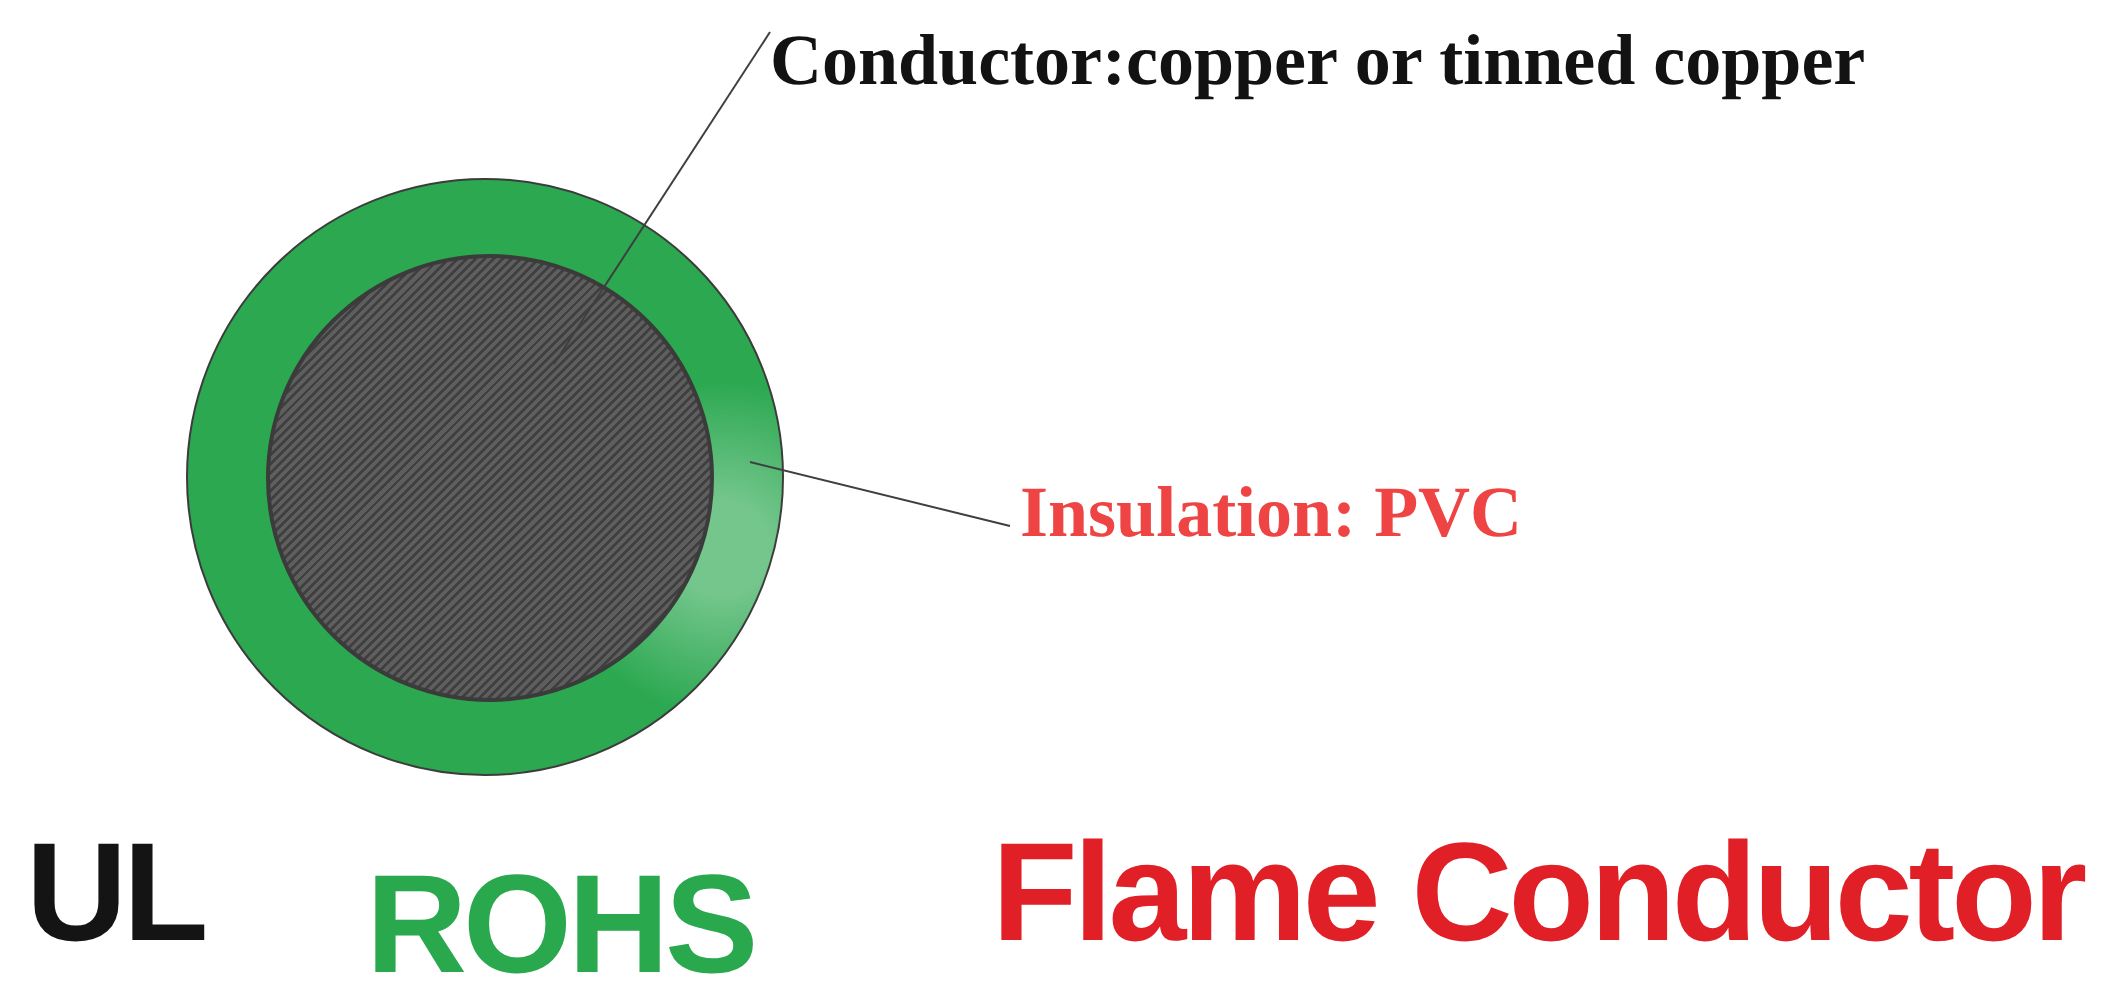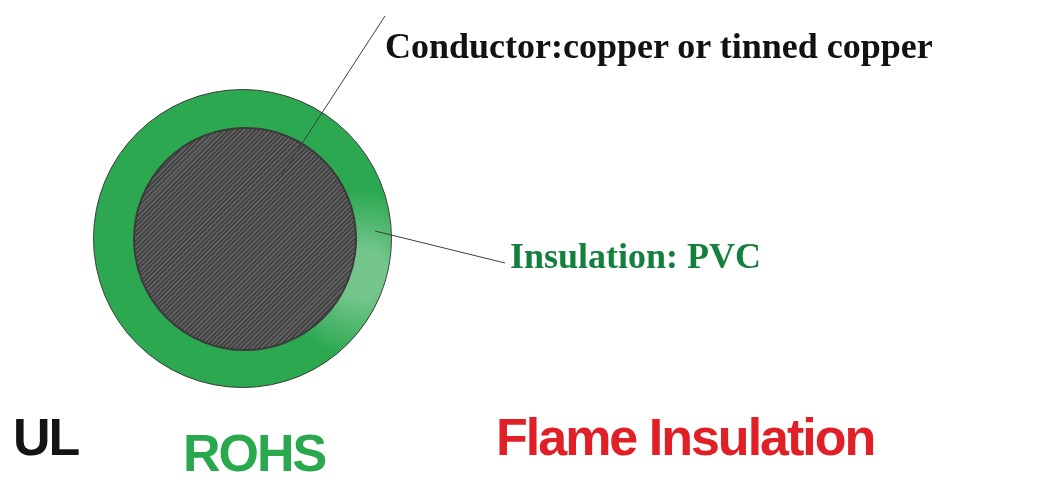--- a/index.html
+++ b/index.html
@@ -66,21 +66,21 @@
     white-space: nowrap;
   }
   .callout-conductor { left: 385px; top: 12px; }
   .callout-insulation { left: 510px; top: 238px; }
   
   .cert {
     position: absolute;
     top: 411px;
     font-family: "Liberation Sans", sans-serif;
     font-weight: bold;
-    font-size: 52px;
+    font-size: 70px;
     line-height: 1;
     letter-spacing: -2px;
     white-space: nowrap;
   }
   .cert-ul { left: 13px; }
   .cert-rohs { left: 183px; }
   .cert-flame { left: 496px; }
 </style>
 </head>
 <body>
@@ -90,23 +90,23 @@
   <div class="ring" style="background-color: rgb(43, 168, 80);">
     <div class="ring-highlight"></div>
     <div class="core"></div>
   </div>
 
   <svg class="leaders" viewBox="0 0 1060 501" xmlns="http://www.w3.org/2000/svg">
     <line x1="385" y1="16" x2="277" y2="182"></line>
     <line x1="375" y1="231" x2="505" y2="263"></line>
   </svg>
 
-  <div class="callout callout-conductor" style="color: rgb(18, 18, 18); margin-top: 16px;">Conductor:copper or tinned copper</div>
+  <div class="callout callout-conductor" style="color: rgb(18, 18, 18);">Conductor:copper or tinned copper</div>
 
-  <div class="callout callout-insulation" style="color: #15803d; text-align: center;">Insulation: PVC</div>
+  <div class="callout callout-insulation" style="color: #ef4444; text-align: center;">Insulation: PVC</div>
 
   <div class="cert cert-ul" style="color: rgb(20, 20, 20);">UL</div>
 
   <div class="cert cert-rohs" style="color: rgb(41, 168, 78); margin-top: 16px;">ROHS</div>
 
-  <div class="cert cert-flame" style="color: rgb(224, 31, 38);">Flame Insulation</div>
+  <div class="cert cert-flame" style="color: rgb(224, 31, 38);">Flame Conductor</div>
 
 </div>
 
 </body></html>

